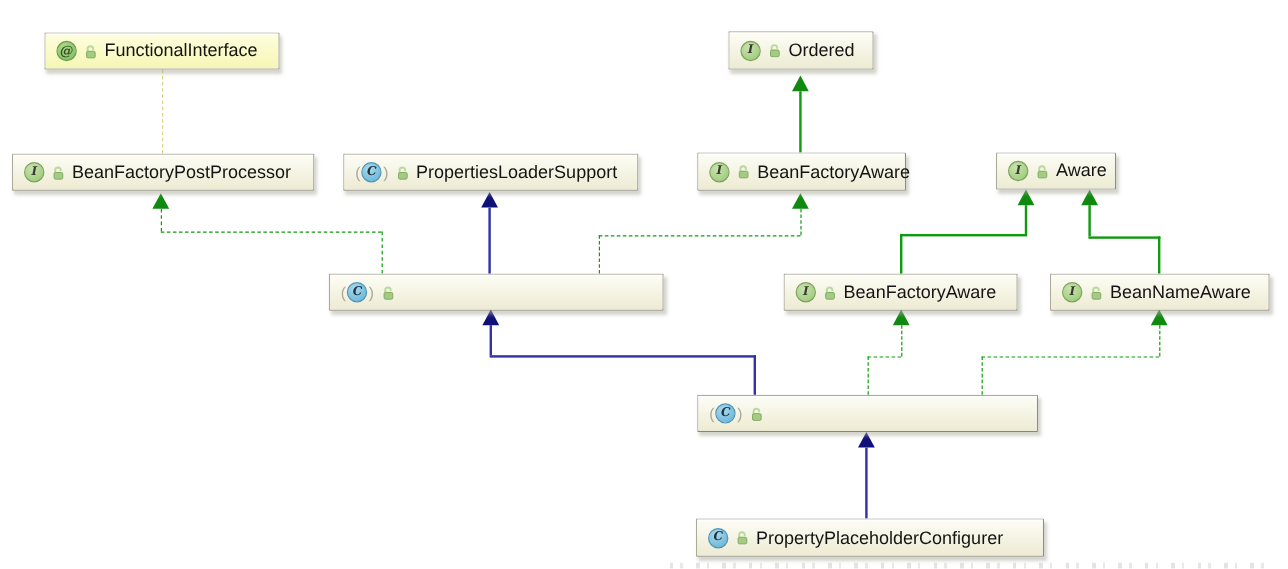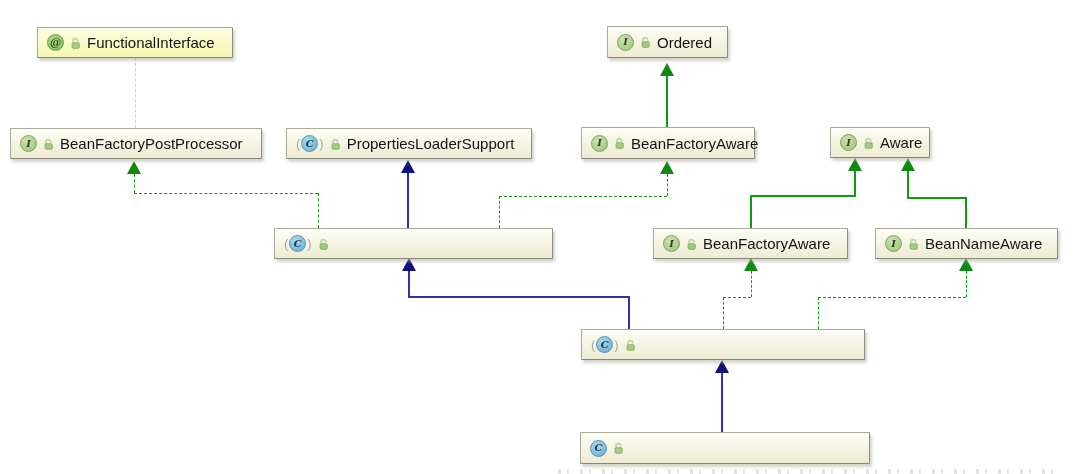--- a/index.html
+++ b/index.html
@@ -272,17 +272,18 @@
         <span class="circ c">
           <i>C</i>
         </span>
       </span>
     <span class="lock">
         <svg width="11" height="12" viewBox="0 0 11 12">
           <path d="M3 6 V3.9 a2.3 2.3 0 0 1 4.6 0 V4.6" fill="none" stroke="#b8da9e" stroke-width="1.6"></path>
           <rect x="2.1" y="5.7" width="7.2" height="5.6" rx="1.2" fill="#a3cc82" stroke="#7fa861" stroke-width="0.8"></rect>
         </svg>
       </span>
+    <span class="nlabel">PropertyPlaceholderConfigurer</span>
   </div>
 
   <div class="wm"></div>
 
 </div>
 
 </body></html>

